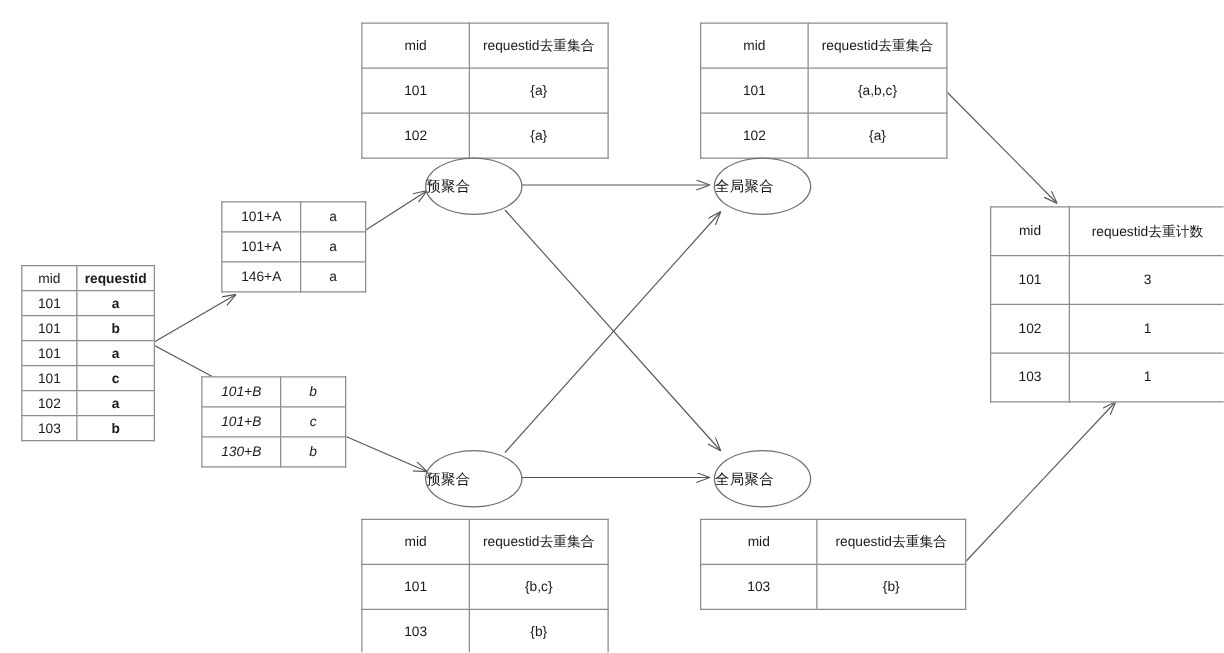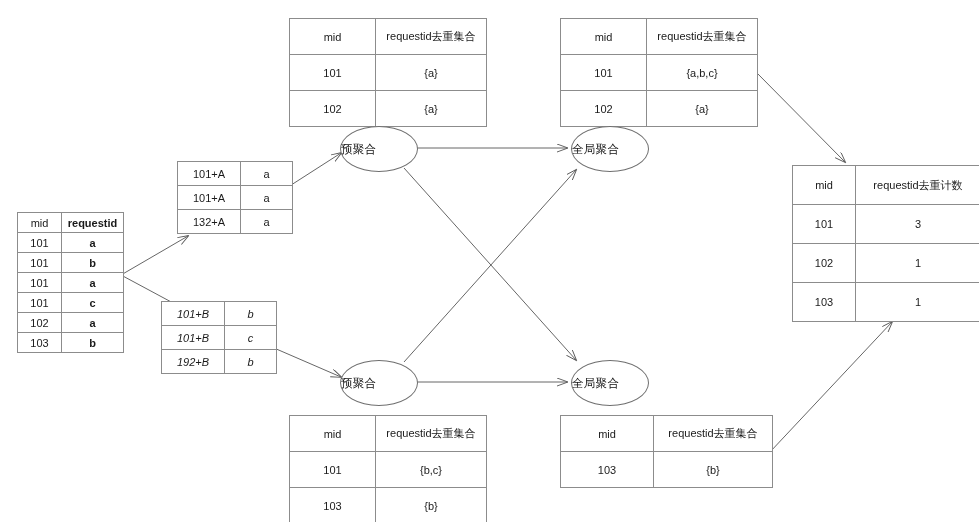--- a/index.html
+++ b/index.html
@@ -179,38 +179,38 @@
     <tbody>
       <tr>
         <td>101+A</td>
         <td>a</td>
       </tr>
       <tr>
         <td>101+A</td>
         <td>a</td>
       </tr>
       <tr>
-        <td>132+A</td>
+        <td>146+A</td>
         <td>a</td>
       </tr>
     </tbody>
   </table>
 
   <table class="tbl" id="tbl-shuffle-b">
     <tbody>
       <tr>
         <td>101+B</td>
         <td>b</td>
       </tr>
       <tr>
         <td>101+B</td>
         <td>c</td>
       </tr>
       <tr>
-        <td>192+B</td>
+        <td>130+B</td>
         <td>b</td>
       </tr>
     </tbody>
   </table>
 
   <table class="tbl" id="tbl-pre-a">
     <tbody>
       <tr>
         <td class="hdr">mid</td>
         <td class="hdr">requestid去重集合</td>

